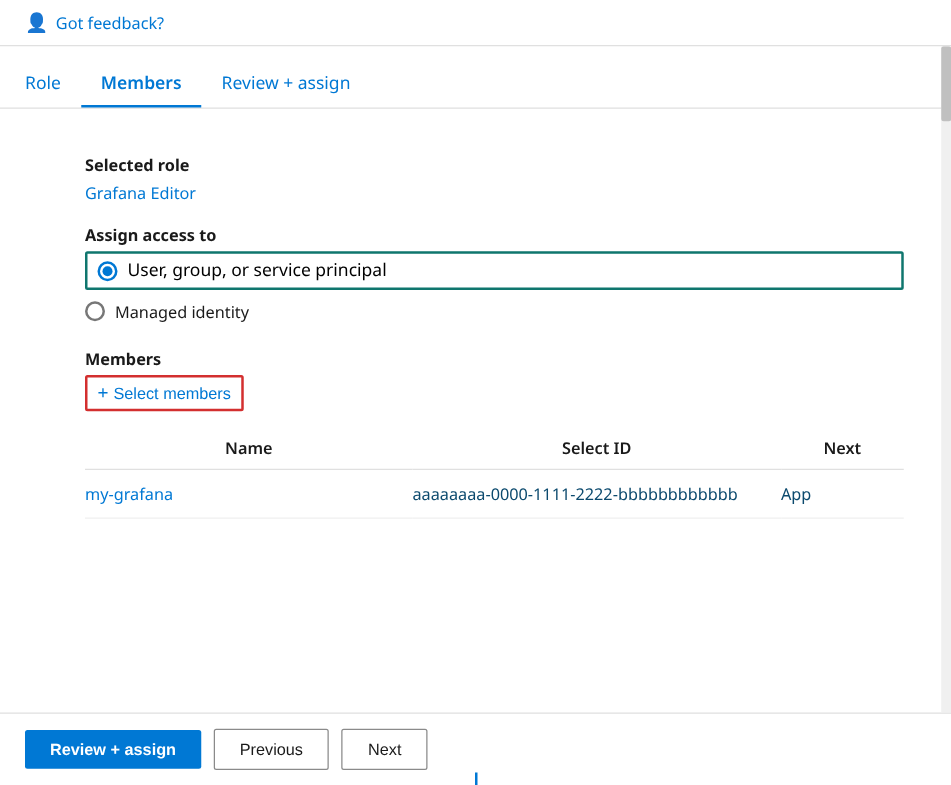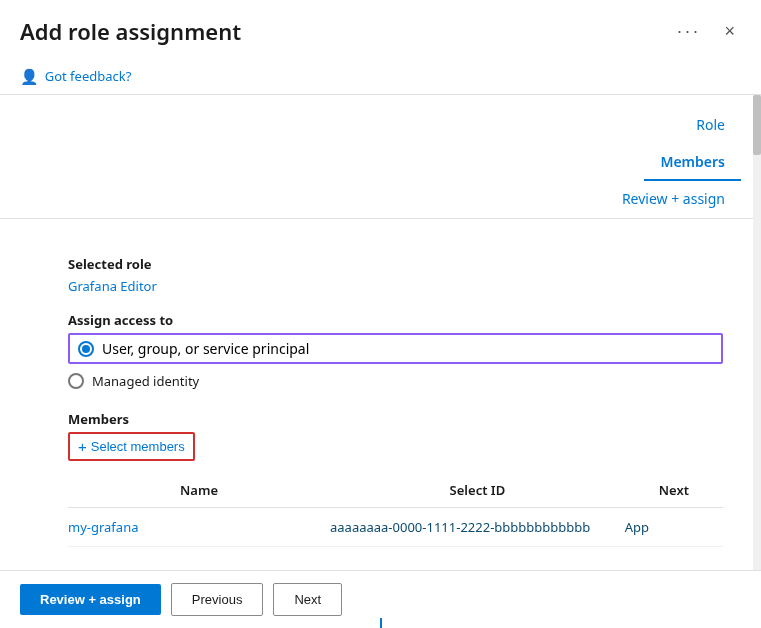--- a/index.html
+++ b/index.html
@@ -79,21 +79,20 @@
     .scrollable-content::-webkit-scrollbar { width: 8px; }
     .scrollable-content::-webkit-scrollbar-track { background: #f0f0f0; }
     .scrollable-content::-webkit-scrollbar-thumb { background: #c0c0c0; }
 
     .tabs-bar {
       display: flex;
       align-items: flex-end;
       padding: 12px 20px 0 20px;
       border-bottom: 1px solid #e0e0e0;
       gap: 0;
-      flex-direction: column;
     }
     .tab {
       padding: 8px 16px;
       font-size: 14px;
       color: #0078d4;
       cursor: pointer;
       border-bottom: 2px solid transparent;
       text-decoration: none;
       white-space: nowrap;
     }
@@ -265,27 +264,20 @@
       height: 60px;
       background: #c0c0c0;
       border-radius: 2px;
     }
   </style>
 </head>
 <body>
 
 <div class="dialog">
 
-  <div class="dialog-header">
-    <span class="dialog-title">Add role assignment</span>
-    <div class="dialog-header-right">
-      <button class="ellipsis-btn">···</button>
-      <button class="close-btn">×</button>
-    </div>
-  </div>
 
   <div class="feedback-bar">
     <span class="feedback-icon">👤</span>
     <span>Got feedback?</span>
   </div>
 
   <div class="scrollable-content">
 
     <div class="tabs-bar">
       <span class="tab inactive">Role</span>
@@ -297,21 +289,21 @@
 
       <div style="margin-top: 16px; margin-bottom: 16px;">
         <div class="section-label">Selected role</div>
         <div class="section-value">Grafana Editor</div>
       </div>
 
       <div class="section-assign">
         <div class="section-label">Assign access to</div>
         <div class="radio-group">
 
-          <div style="display: inline-flex; align-items: center; gap: 8px; border: 2px solid #8b5cf6; border-radius: 2px; padding: 4px 8px; cursor: pointer;">
+          <div style="display: inline-flex; align-items: center; gap: 8px; border: 2px solid #0f766e; border-radius: 2px; padding: 4px 8px; cursor: pointer;">
             <div class="radio-outer checked">
               <div class="radio-inner"></div>
             </div>
             <span>User, group, or service principal</span>
           </div>
 
           <div class="radio-item">
             <div class="radio-outer unchecked"></div>
             <span>Managed identity</span>
           </div>

